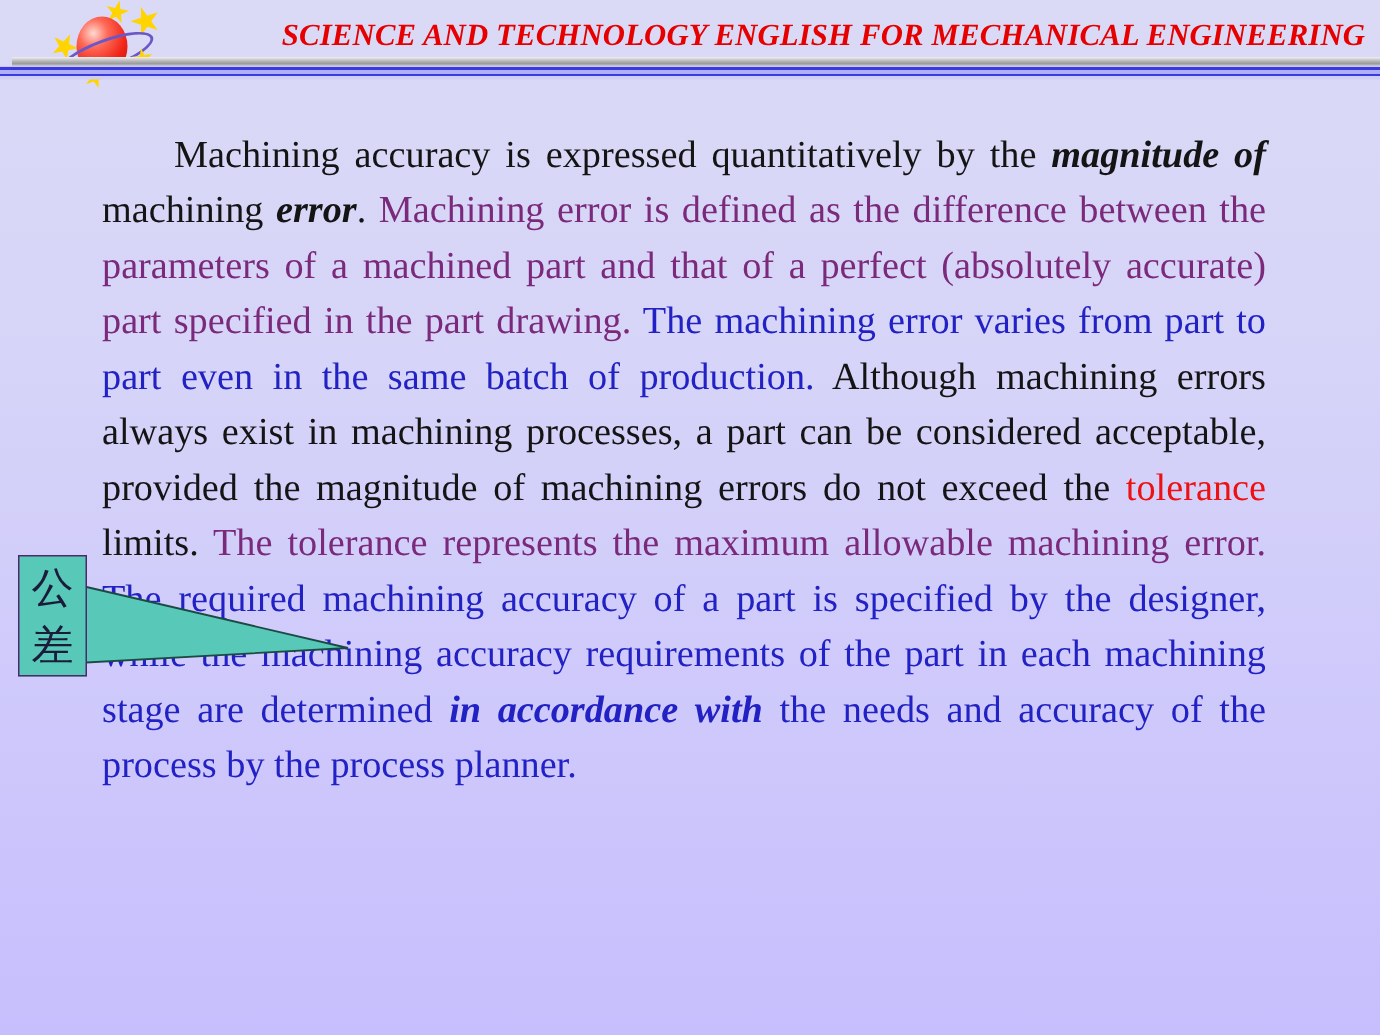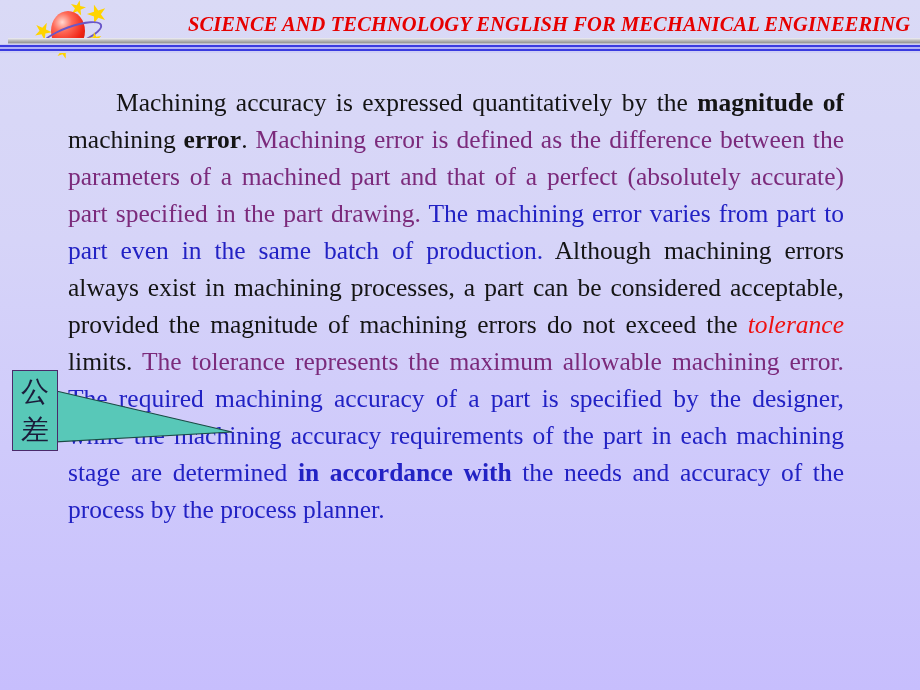--- a/index.html
+++ b/index.html
@@ -107,22 +107,22 @@
     font-size: 25.5px;
     line-height: 37px;
     text-align: justify;
     text-justify: inter-word;
     color: #161616;
   }
   #body-text .indent { display: inline-block; width: 48px; }
   .t-black  { color: #141414; }
   .t-purple { color: #7b2a7b; }
   .t-blue   { color: #2222c4; }
-  .t-red    { color: #ee1111; font-style: italic; }
-  .t-bold   { font-weight: bold; }
+  .t-red    { color: #ee1111; }
+  .t-bold   { font-weight: bold; font-style: italic; }
   .t-under  { text-decoration-thickness: 1.5px; text-underline-offset: 3px; }
   #body-text p { margin: 0; }
 
   
   #callout {
     position: absolute;
     left: 0px;
     top: 360px;
     width: 260px;
     height: 110px;

